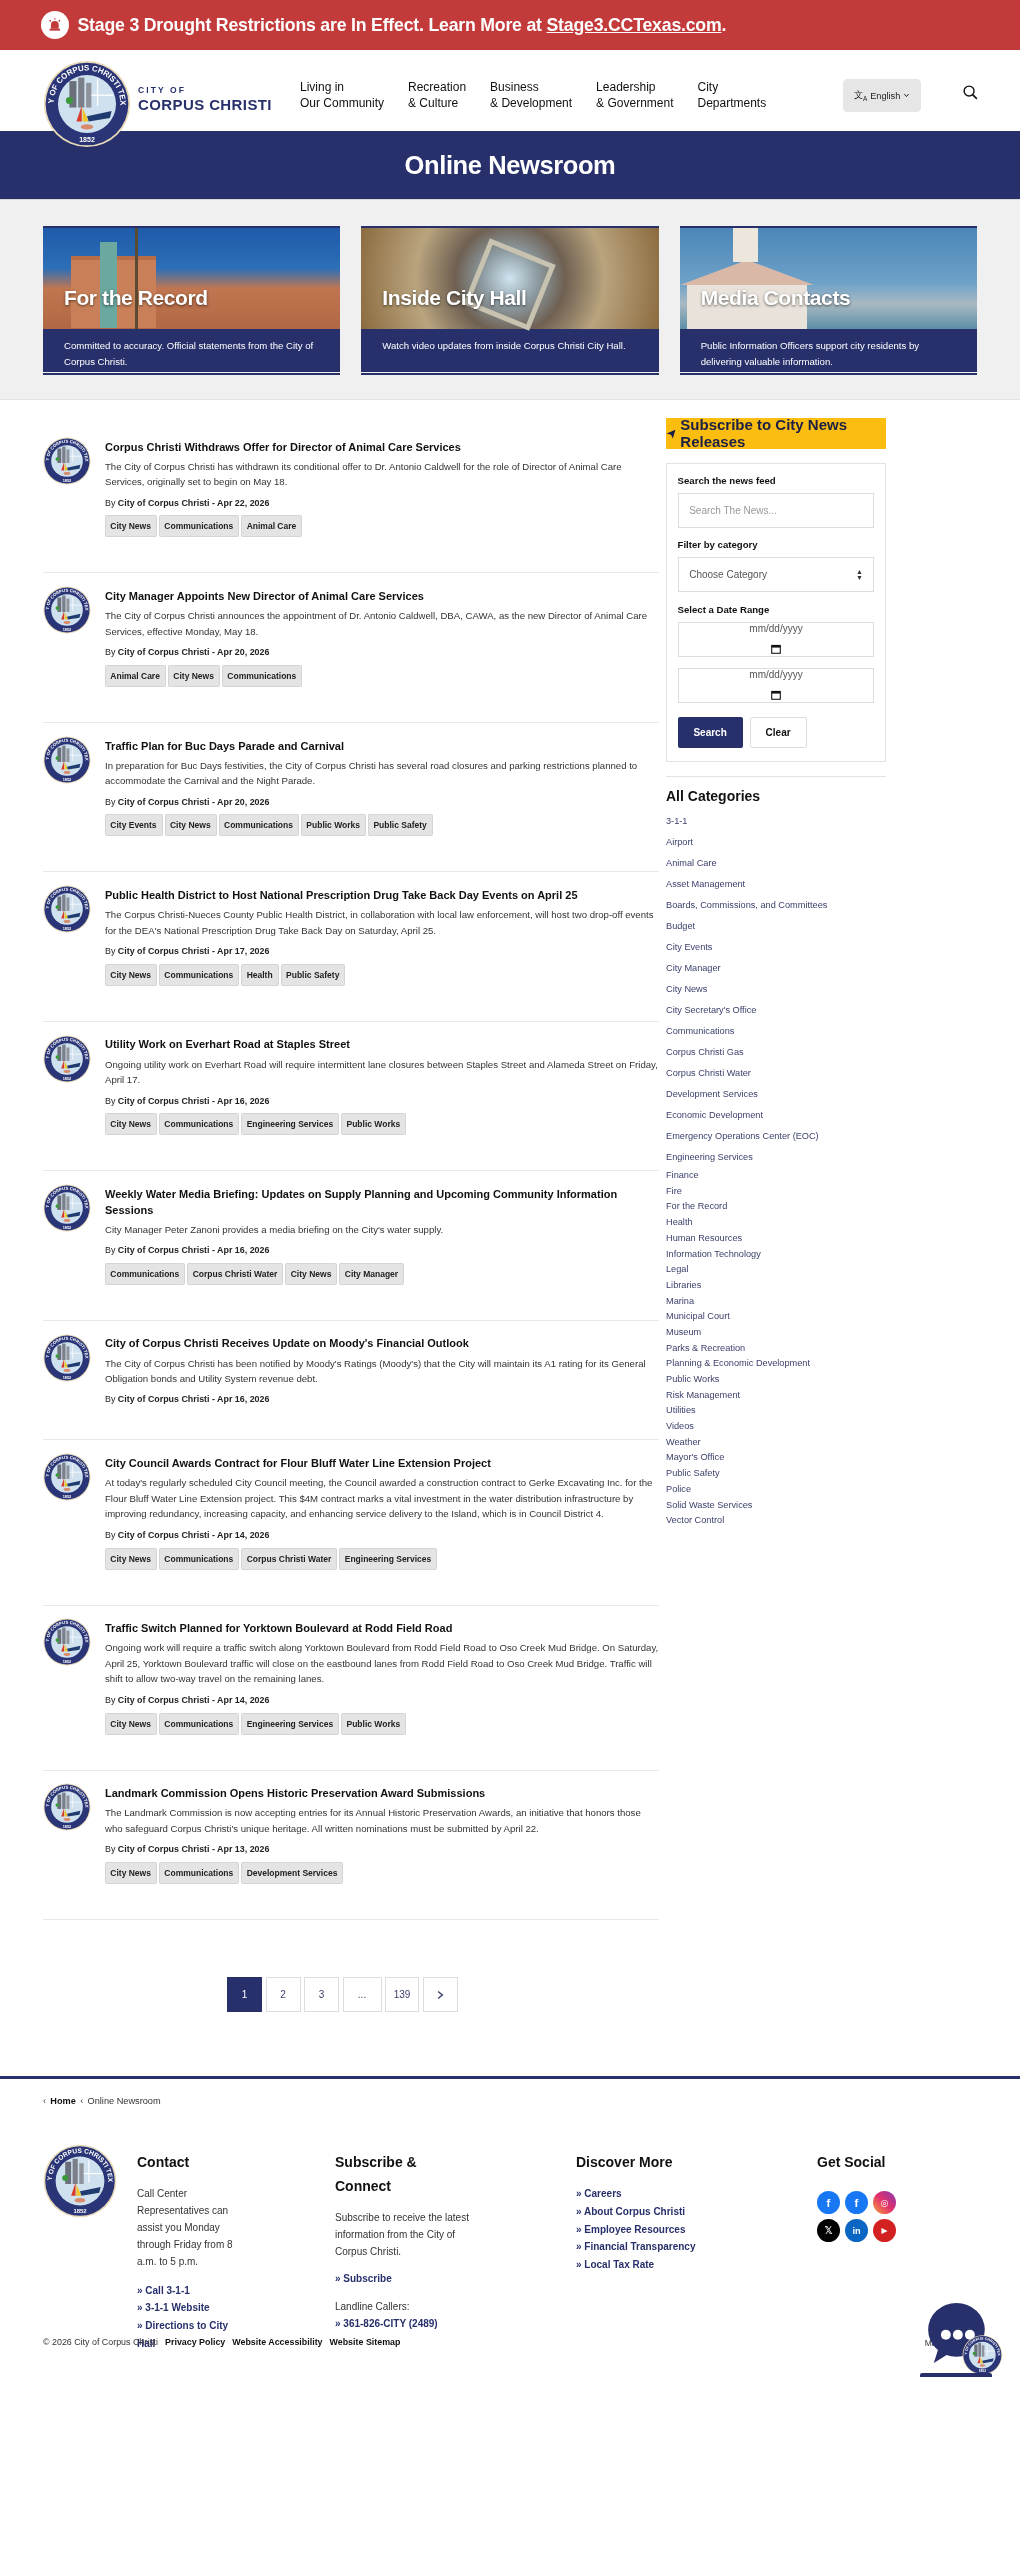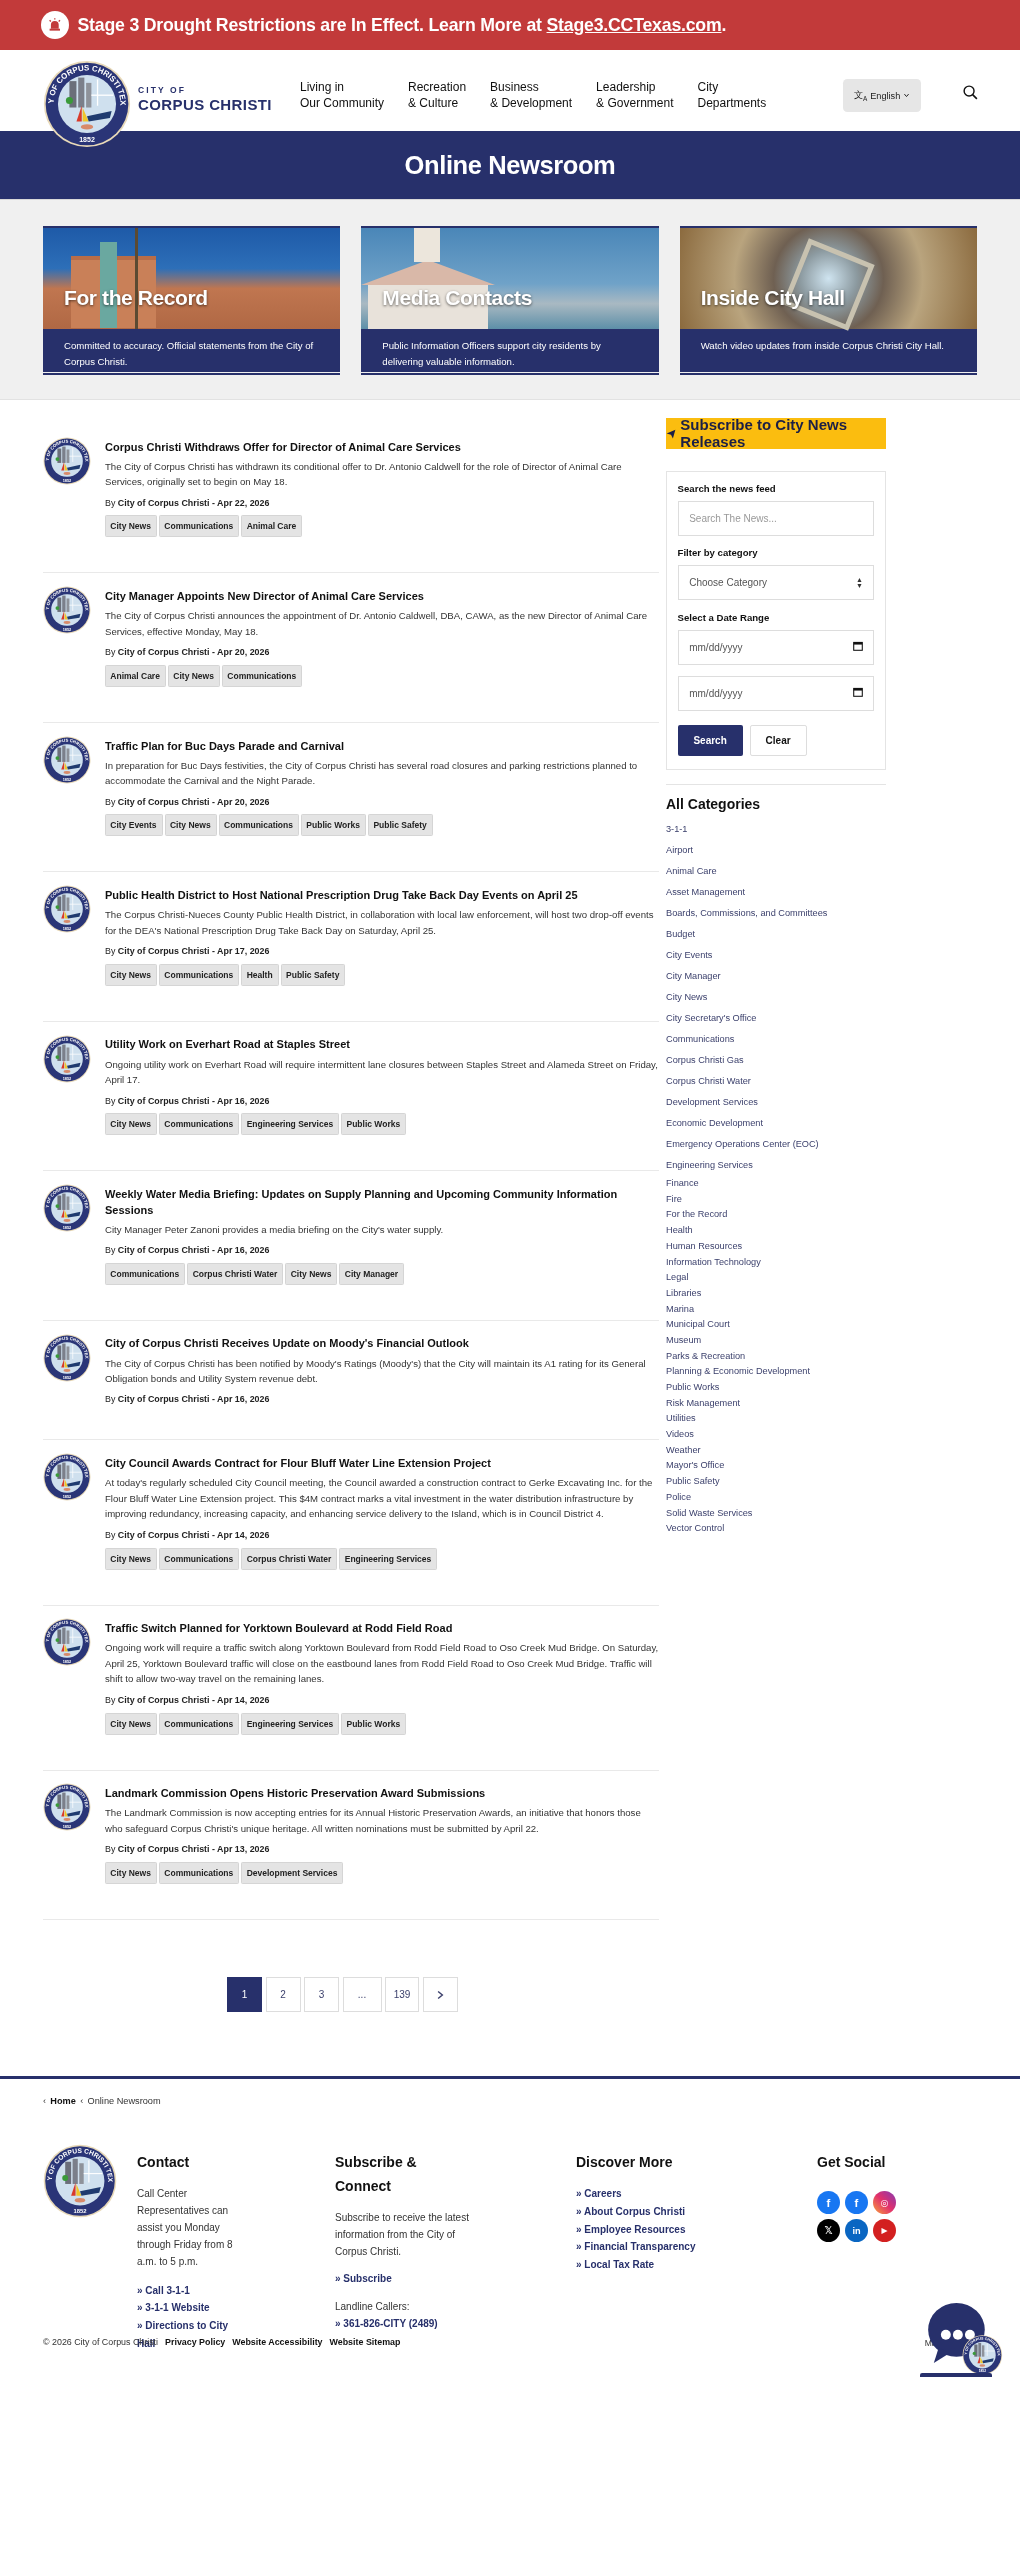--- a/index.html
+++ b/index.html
@@ -54,27 +54,27 @@
 
   .pagination { display: flex; gap: 3.5px; margin: 57px 0 0 185px; }
   .page { width: 35px; height: 35px; border: 0.7px solid #ddd; display: flex; align-items: center; justify-content: center; font-size: 10px; color: #3a3f6b; }
   .page.active { background: #27306b; color: #fff; border-color: #27306b; }
   .page.wide { width: 39px; }
   .page.wider { width: 34px; }
 
   
   .sidebar { width: 220px; margin-left: 7px; padding-top: 10px; }
   .sub-btn { display: flex; align-items: center; height: 31px; background: #fbbd0f; border-radius: 0; font-size: 15px; font-weight: bold; color: #1b1f46; gap: 4.3px; margin-top: 7.8px; }
-  .filter-box { margin-top: 22px; border: 0.7px solid #e4e4e4; padding: 11.3px 10.6px 12.8px; }
+  .filter-box { margin-top: 14px; border: 0.7px solid #e4e4e4; padding: 11.3px 10.6px 12.8px; }
   .filter-label { font-size: 9.6px; font-weight: bold; color: #111; margin-bottom: 7px; }
   .fi { height: 35px; border: 0.7px solid #ddd; display: flex; align-items: center; padding: 0 10.6px; font-size: 10px; color: #888; margin-bottom: 11.3px; justify-content: space-between; background: #fff; }
   .fi input { border: none; outline: none; font-size: 10px; color: #555; width: 100%; font-family: inherit; background: transparent; }
   .fi input::placeholder { color: #999; }
   .fi.select { color: #555; }
-  .fi.date { color: #555; margin-bottom: 11.3px; }
+  .fi.date { color: #555; margin-bottom: 11.3px; flex-direction: column; }
   .filter-actions { display: flex; gap: 7px; margin-top: 14px; }
   .btn-search { width: 65px; height: 31px; background: #27306b; color: #fff; font-weight: bold; font-size: 10px; border-radius: 2px; display: flex; align-items: center; justify-content: center; }
   .btn-clear { width: 57px; height: 31px; border: 0.7px solid #ddd; color: #111; font-weight: bold; font-size: 10px; border-radius: 2.1px; display: flex; align-items: center; justify-content: center; background: #fff; }
   .cat-head { margin-top: 14px; border-top: 0.7px solid #e4e4e4; padding-top: 11.3px; font-size: 14px; font-weight: bold; color: #111; }
   .cat-list { margin-top: 7px; list-style: none; }
   .cat-list li { font-size: 9.2px; color: #3a3f6b; line-height: 20px; height: 21px; }
   .cat-list li:nth-child(n+18) { height: 15.7px; line-height: 15.6px; }
 
   
   .footer-top { margin-top: 64px; border-top: 3.5px solid #27306b; }
@@ -182,34 +182,34 @@
   <a href="#" class="fcard">
     <div class="fimg fimg-1">
       <div class="fimg-deco" style="left:28px;top:28px;width:85px;height:72px;background:#c98058;border-top:4.3px solid #b86d48;"></div>
       <div class="fimg-deco" style="left:57px;top:14px;width:17px;height:86px;background:#6aa8a0;"></div>
       <div class="fimg-deco" style="left:92px;top:0;width:2.8px;height:101px;background:#5b4a32;"></div>
     </div>
     <div class="ftitle">For the Record</div>
     <div class="fdesc">Committed to accuracy. Official statements from the City of Corpus Christi.</div>
   </a>
   <a href="#" class="fcard">
+    <div class="fimg fimg-2">
+      <div class="fimg-deco" style="left:113px;top:21px;width:71px;height:71px;border:5.7px solid #c8c2b0;transform:rotate(22deg);"></div>
+    </div>
+    <div class="ftitle">Inside City Hall</div>
+    <div class="fdesc">Watch video updates from inside Corpus Christi City Hall.</div>
+  </a>
+  <a href="#" class="fcard">
     <div class="fimg fimg-3">
       <div class="fimg-deco" style="left:0;top:32px;width:0;height:0;border-left:67px solid transparent;border-right:67px solid transparent;border-bottom:25px solid #d9b8a8;"></div>
       <div class="fimg-deco" style="left:7px;top:57px;width:120px;height:44px;background:#e8e2da;"></div>
       <div class="fimg-deco" style="left:53px;top:0;width:25.5px;height:34px;background:#ece6dc;"></div>
     </div>
     <div class="ftitle">Media Contacts</div>
     <div class="fdesc">Public Information Officers support city residents by delivering valuable information.</div>
-  </a>
-  <a href="#" class="fcard">
-    <div class="fimg fimg-2">
-      <div class="fimg-deco" style="left:113px;top:21px;width:71px;height:71px;border:5.7px solid #c8c2b0;transform:rotate(22deg);"></div>
-    </div>
-    <div class="ftitle">Inside City Hall</div>
-    <div class="fdesc">Watch video updates from inside Corpus Christi City Hall.</div>
   </a>
 </div>
 
 <div class="main">
   <div class="articles" id="articles">
       <div class="article">
     <div class="article-logo">
       <svg width="48" height="48" viewBox="0 0 68 68">
             <use href="#seal"></use>
           </svg>

